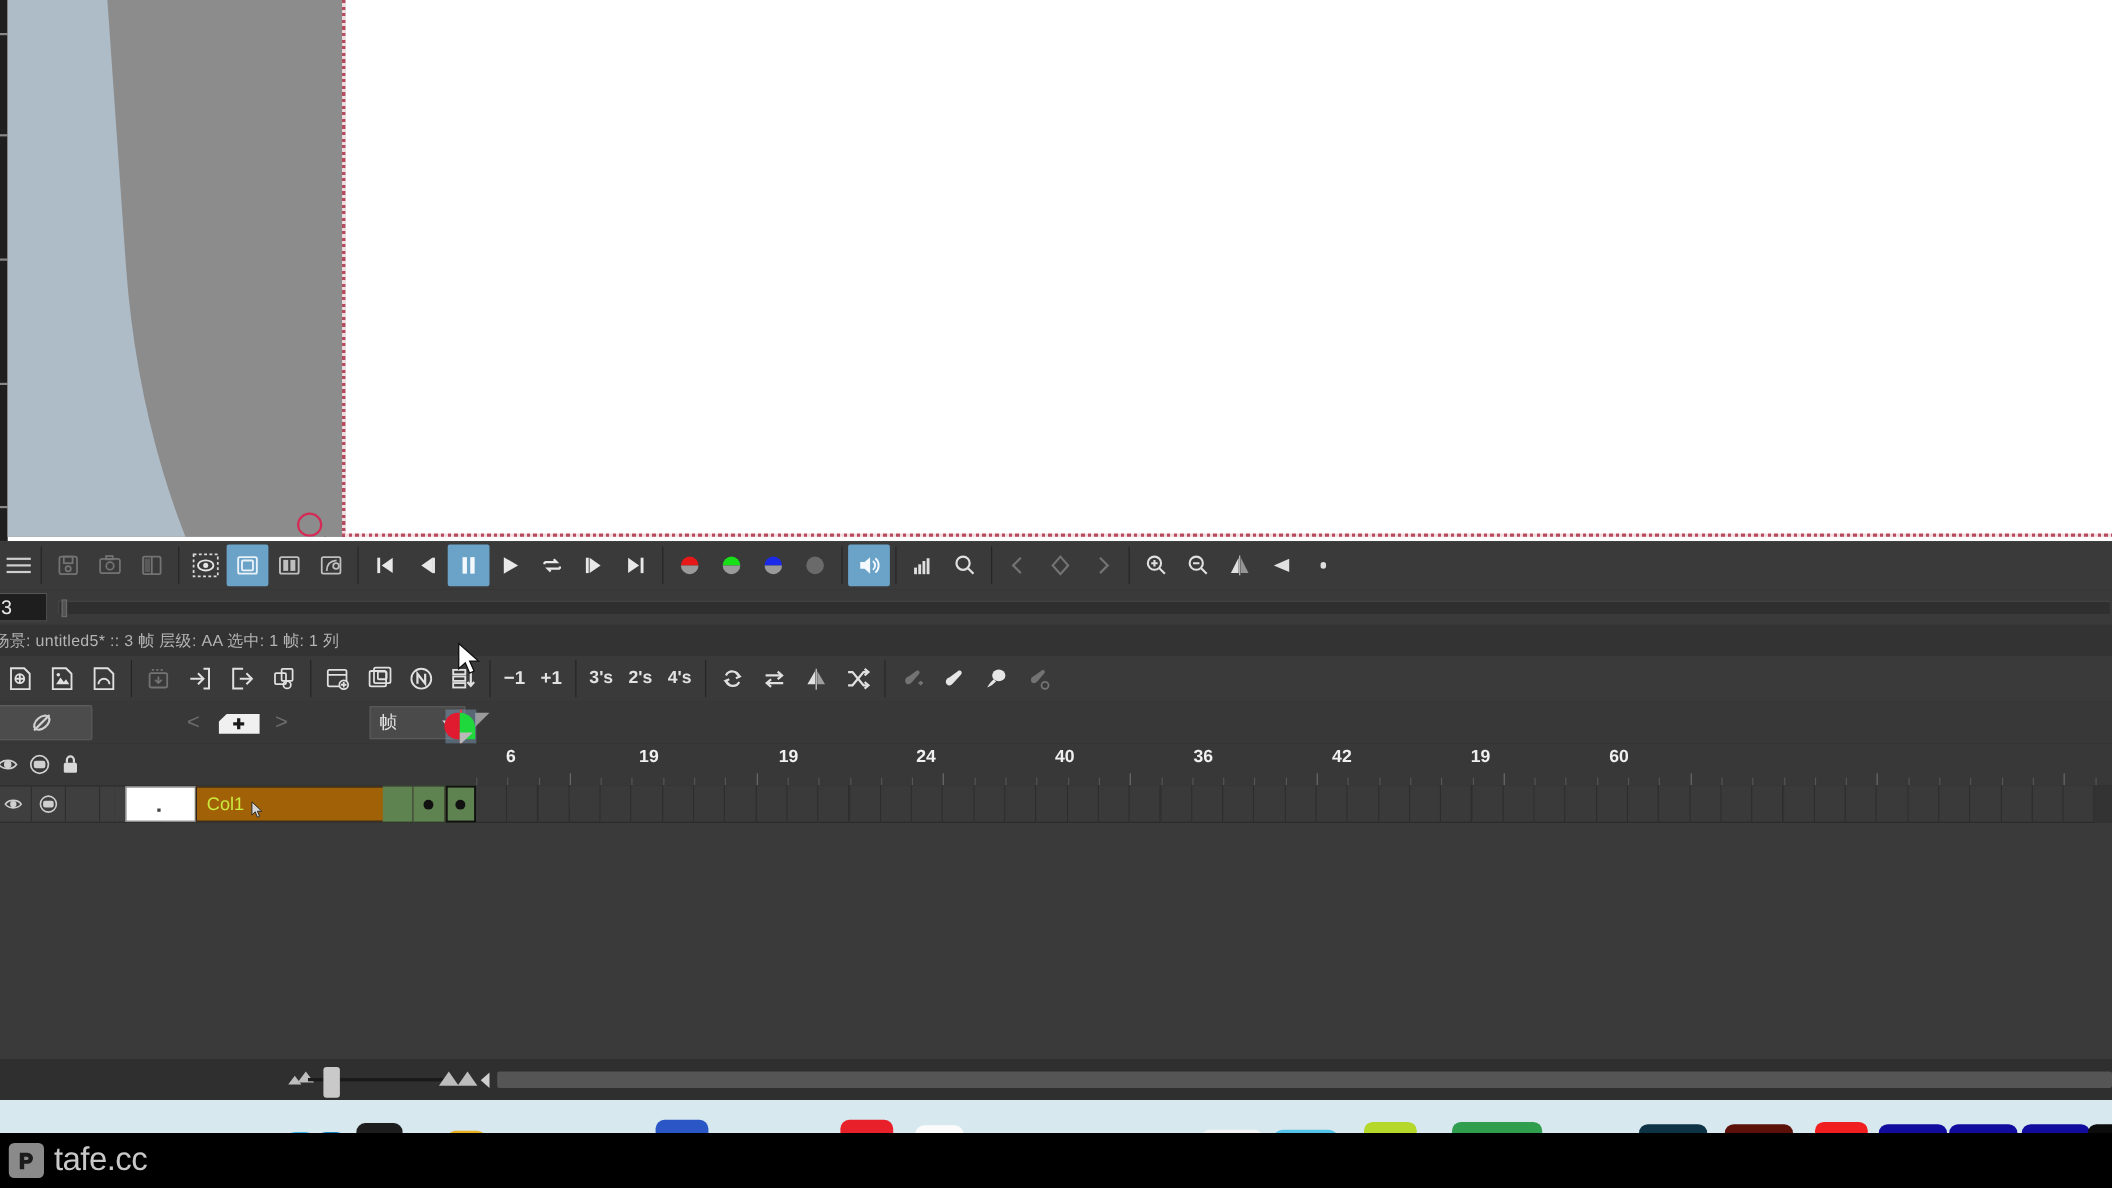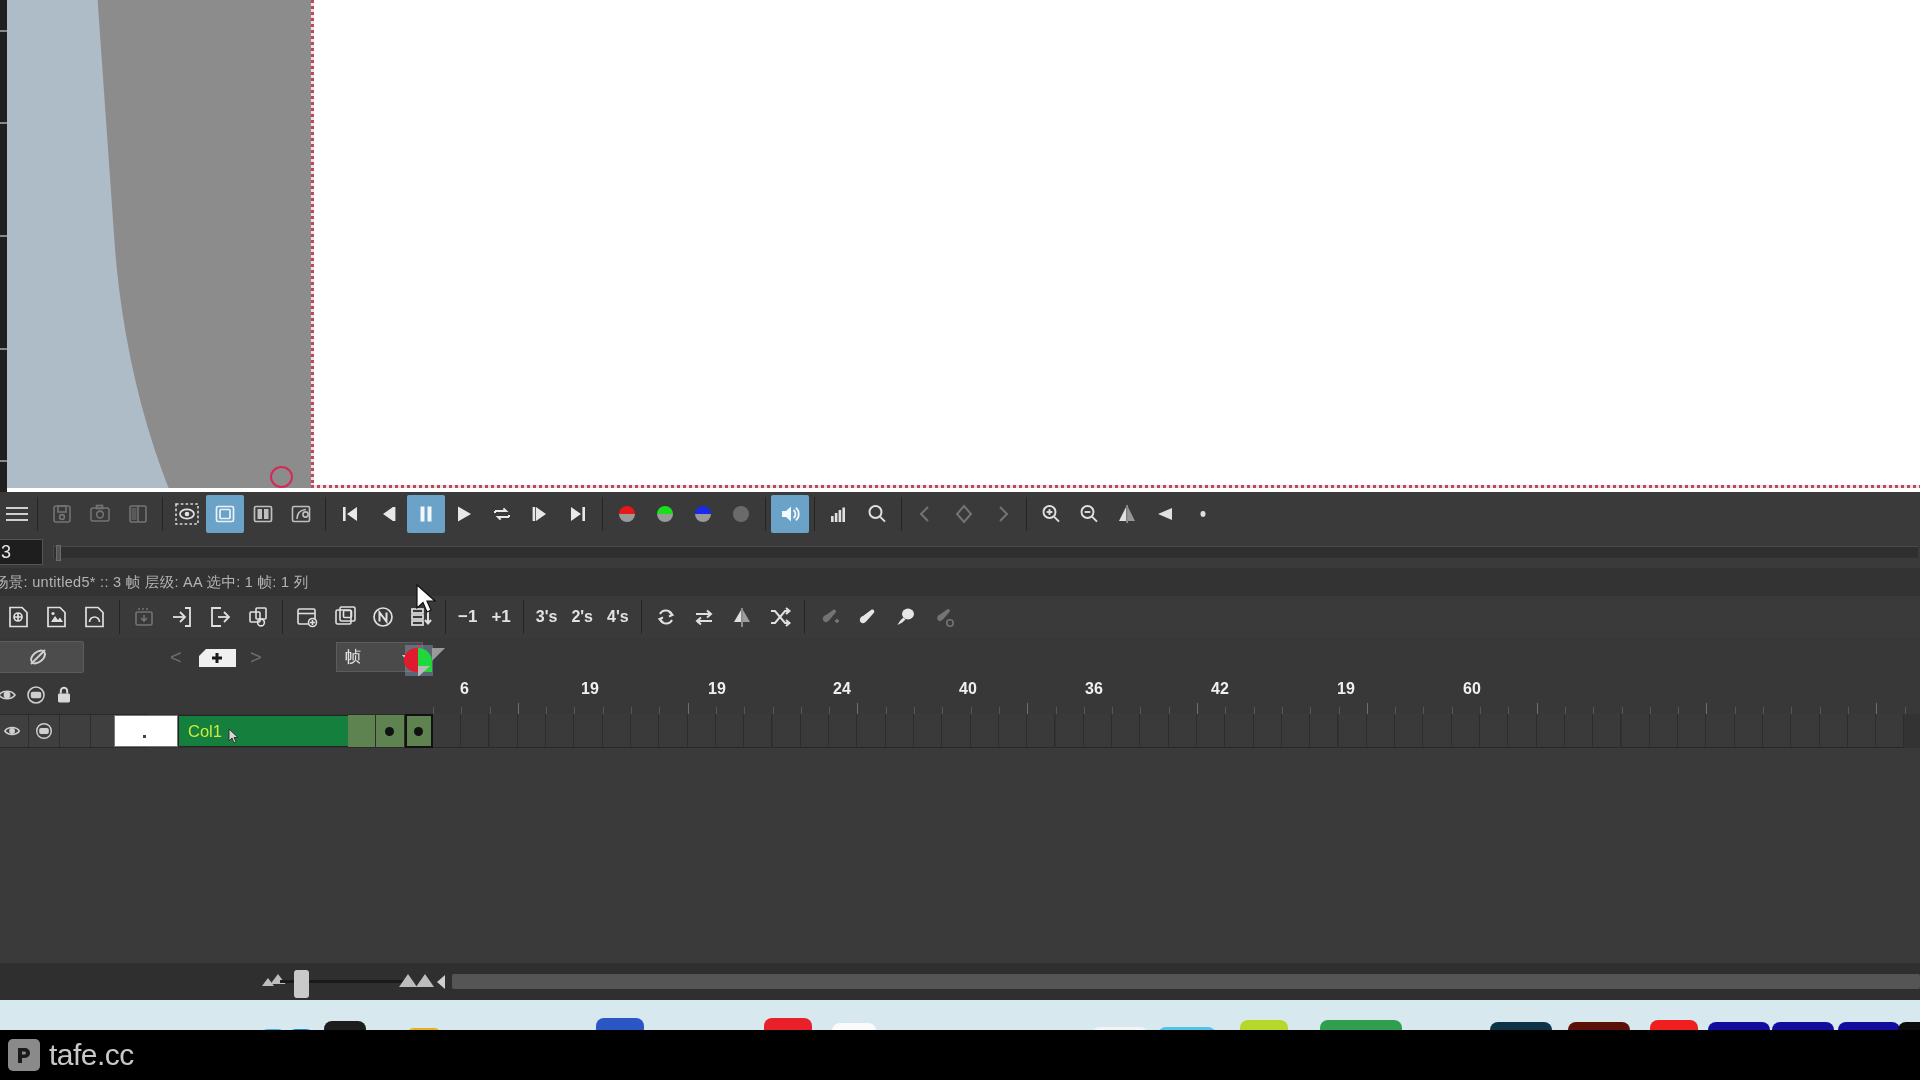--- a/index.html
+++ b/index.html
@@ -216,21 +216,21 @@
     width:0;height:0;border-left:7px solid transparent;border-right:7px solid transparent;
     border-top:8px solid #d4d4d4;
   }
   .lr-thumb {
     position: absolute; left: 114px; top: 1px; width: 64px; height: 32px;
     background: #ffffff; border: 1px solid #777;
   }
   .lr-thumb .dot { position:absolute; left: 28px; top: 19px; width: 3px; height: 3px; background: #444; }
   .lr-name {
     position: absolute; left: 178px; top: 1px; width: 250px; height: 32px;
-    background: #15803d; border: 1px solid #232323;
+    background: #a16207; border: 1px solid #232323;
     display: flex; align-items: center; color: #ccea3e; font-size: 16.5px;
     padding-left: 9px;
   }
 
   
   .cell {
     position: absolute; top: 714px; height: 34px;
     border-right: 1px solid #2d2d2d; border-bottom: 1px solid #2a2a2a;
   }
   .cell.filled { background: #5f8350; border-top: 1px solid #2a2a2a;}

